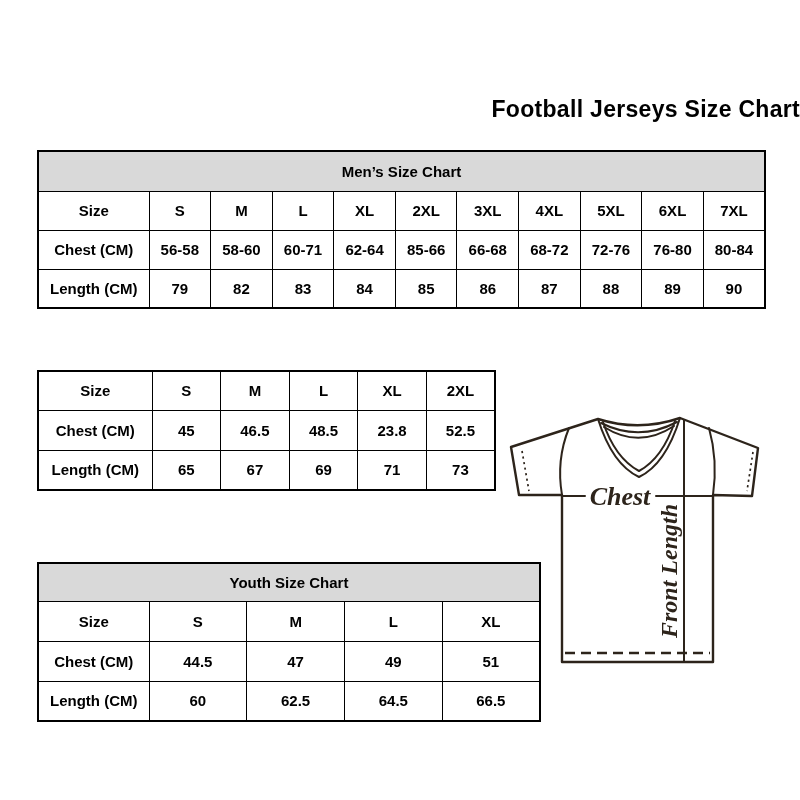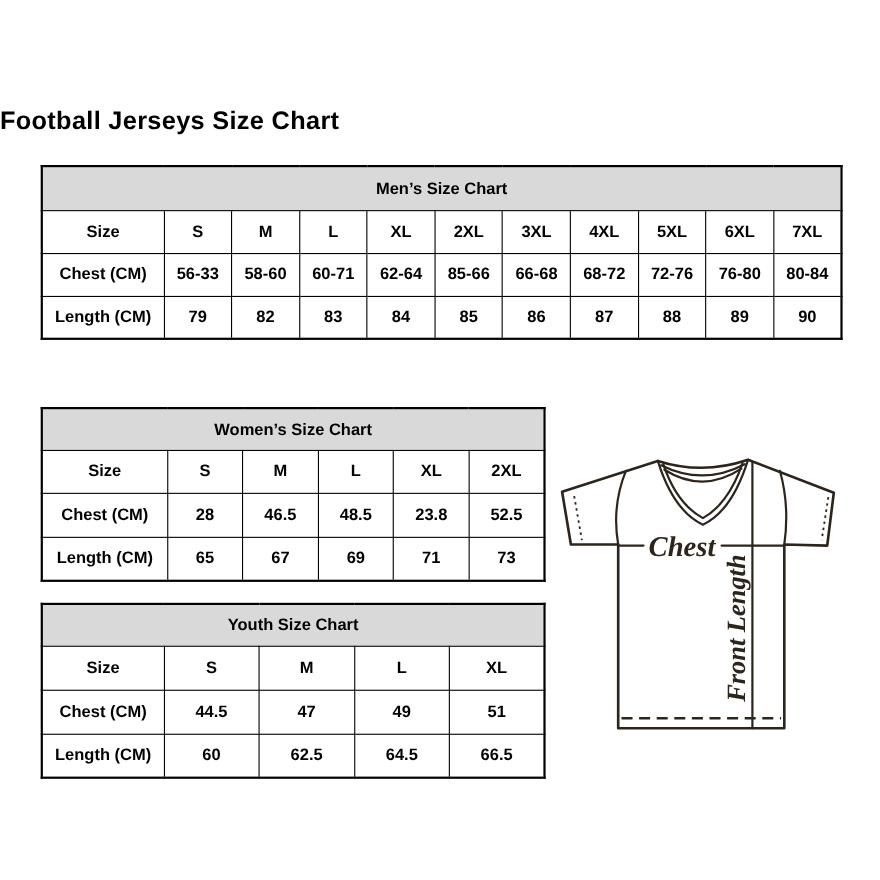--- a/index.html
+++ b/index.html
@@ -1,27 +1,27 @@
 <!DOCTYPE html>
 <html><head>
 <meta charset="utf-8">
 <style>
   html,body{margin:0;padding:0;background:#fff;}
   body{width:800px;height:800px;position:relative;overflow:hidden;
        font-family:"Liberation Sans","DejaVu Sans",sans-serif;color:#000;}
-  .page-title{position:absolute;left:0;top:96px;width:800px;text-align:left;
+  .page-title{position:absolute;left:0;top:96px;width:800px;text-align:right;
        font-size:23px;font-weight:bold;letter-spacing:.3px;}
   table.size-table{position:absolute;border-collapse:collapse;table-layout:fixed;
        background:#fff;border:2.5px solid #000;}
   table.size-table td{border:1.5px solid #000;text-align:center;vertical-align:middle;
        font-weight:bold;font-size:15px;padding:0;overflow:hidden;}
   td.hdr{background:#d9d9d9;font-size:17px;}
   #mens-table{left:37px;top:150px;width:729px;}
   #womens-table{left:37px;top:370px;width:459px;}
-  #youth-table{left:37px;top:548px;width:459px;}
+  #youth-table{left:37px;top:562px;width:504px;}
   tr.h38{height:38px;} tr.h39{height:39px;} tr.h40{height:40px;}
   .jersey-wrap{position:absolute;left:505px;top:415px;width:262px;height:252px;}
   .jersey-wrap svg{display:block;width:100%;height:100%;}
   .jline{fill:none;stroke:#2d241b;stroke-width:2.4;stroke-linejoin:round;stroke-linecap:round;}
   .jthin{fill:none;stroke:#2d241b;stroke-width:2;stroke-linejoin:round;stroke-linecap:round;}
   .jdot{fill:none;stroke:#2d241b;stroke-width:1.7;stroke-dasharray:2.2 3.4;}
   .jdash{fill:none;stroke:#2d241b;stroke-width:2.4;stroke-dasharray:10 6;}
   .jtext{fill:#2d241b;font-family:"Liberation Serif","DejaVu Serif",serif;
          font-style:italic;font-weight:bold;}
 </style>
@@ -56,21 +56,21 @@
     <td>XL</td>
     <td>2XL</td>
     <td>3XL</td>
     <td>4XL</td>
     <td>5XL</td>
     <td>6XL</td>
     <td>7XL</td>
   </tr>
   <tr class="h39">
     <td>Chest (CM)</td>
-    <td>56-33</td>
+    <td>56-58</td>
     <td>58-60</td>
     <td>60-71</td>
     <td>62-64</td>
     <td>85-66</td>
     <td>66-68</td>
     <td>68-72</td>
     <td>72-76</td>
     <td>76-80</td>
     <td>80-84</td>
   </tr>
@@ -93,34 +93,31 @@
 <table class="size-table" id="womens-table">
   <colgroup>
       <col style="width:114px">
       <col>
       <col>
       <col>
       <col>
       <col>
     </colgroup>
   <tbody>
-      <tr class="h38">
-        <td class="hdr" colspan="6">Women’s Size Chart</td>
-      </tr>
   <tr class="h39">
     <td>Size</td>
     <td>S</td>
     <td>M</td>
     <td>L</td>
     <td>XL</td>
     <td>2XL</td>
   </tr>
   <tr class="h40">
     <td>Chest (CM)</td>
-    <td>28</td>
+    <td>45</td>
     <td>46.5</td>
     <td>48.5</td>
     <td>23.8</td>
     <td>52.5</td>
   </tr>
   <tr class="h40">
     <td>Length (CM)</td>
     <td>65</td>
     <td>67</td>
     <td>69</td>

